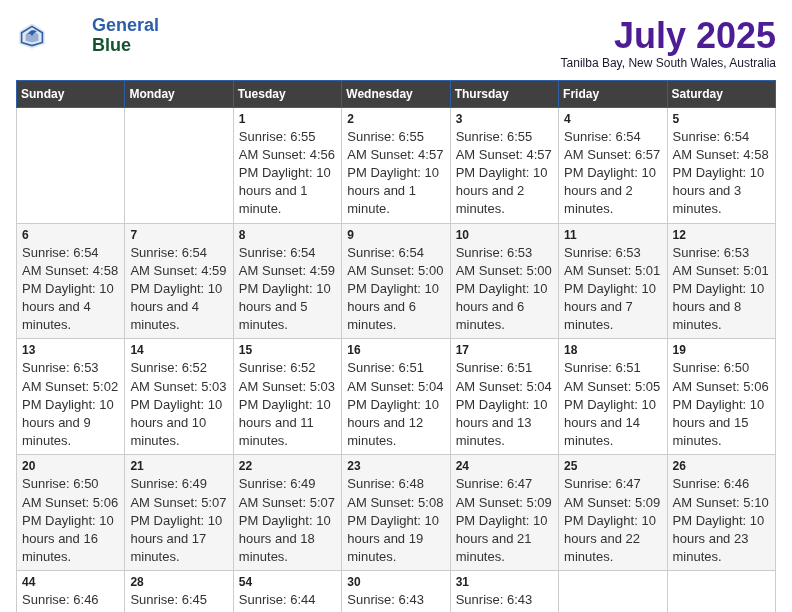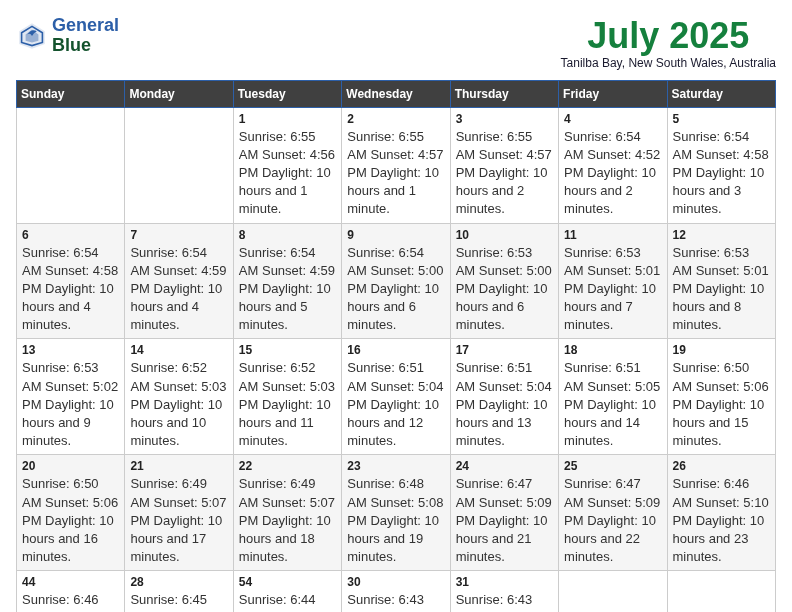--- a/index.html
+++ b/index.html
@@ -22,34 +22,34 @@
       gap: 4px;
     }
     .logo-text {
       font-size: 18px;
       font-weight: bold;
       color: #1a1a2e;
       line-height: 1.1;
     }
     .logo-text span {
       color: #2c5fa8;
+      margin-left: 40px;
     }
     .logo-icon {
       width: 32px;
       height: 32px;
     }
     .title-block {
       text-align: right;
     }
     .month-year {
       font-size: 36px;
       font-weight: bold;
-      color: #15803d;
+      color: #4c1d95;
       line-height: 1.1;
-      text-align: center;
     }
     .location {
       font-size: 12px;
       color: #1a1a2e;
     }
     .calendar {
       width: 100%;
       border-collapse: collapse;
       border: 1px solid #ccc;
     }
@@ -143,21 +143,21 @@
         </td>
         <td>
           <span class="day-number">3</span>
           <div class="day-info">Sunrise: 6:55 AM
 Sunset: 4:57 PM
 Daylight: 10 hours and 2 minutes.</div>
         </td>
         <td>
           <span class="day-number">4</span>
           <div class="day-info">Sunrise: 6:54 AM
-Sunset: 4:52 PM
+Sunset: 6:57 PM
 Daylight: 10 hours and 2 minutes.</div>
         </td>
         <td>
           <span class="day-number">5</span>
           <div class="day-info">Sunrise: 6:54 AM
 Sunset: 4:58 PM
 Daylight: 10 hours and 3 minutes.</div>
         </td>
       </tr>
       <tr>

